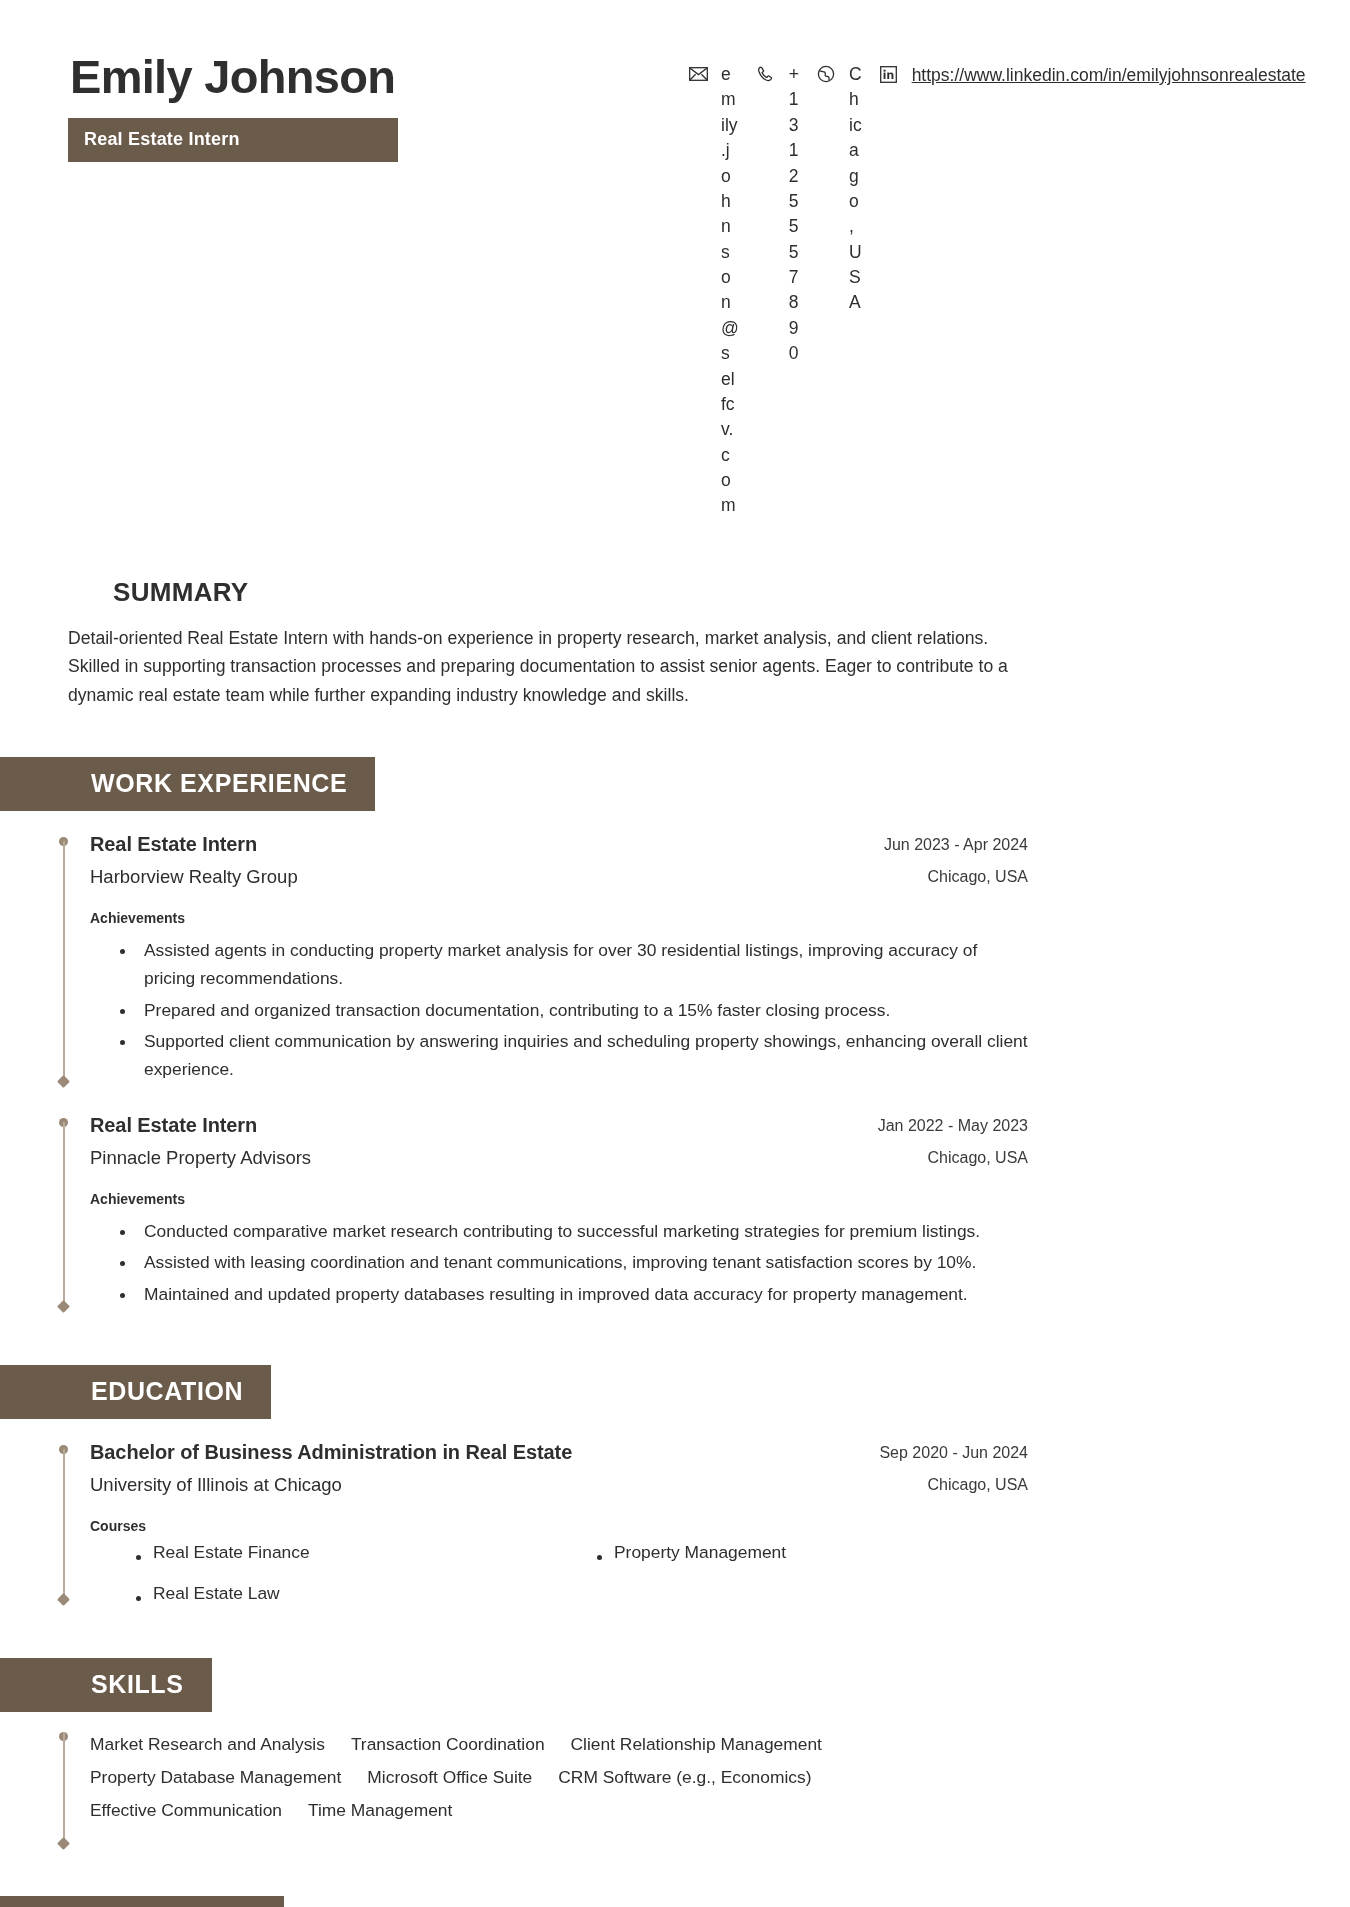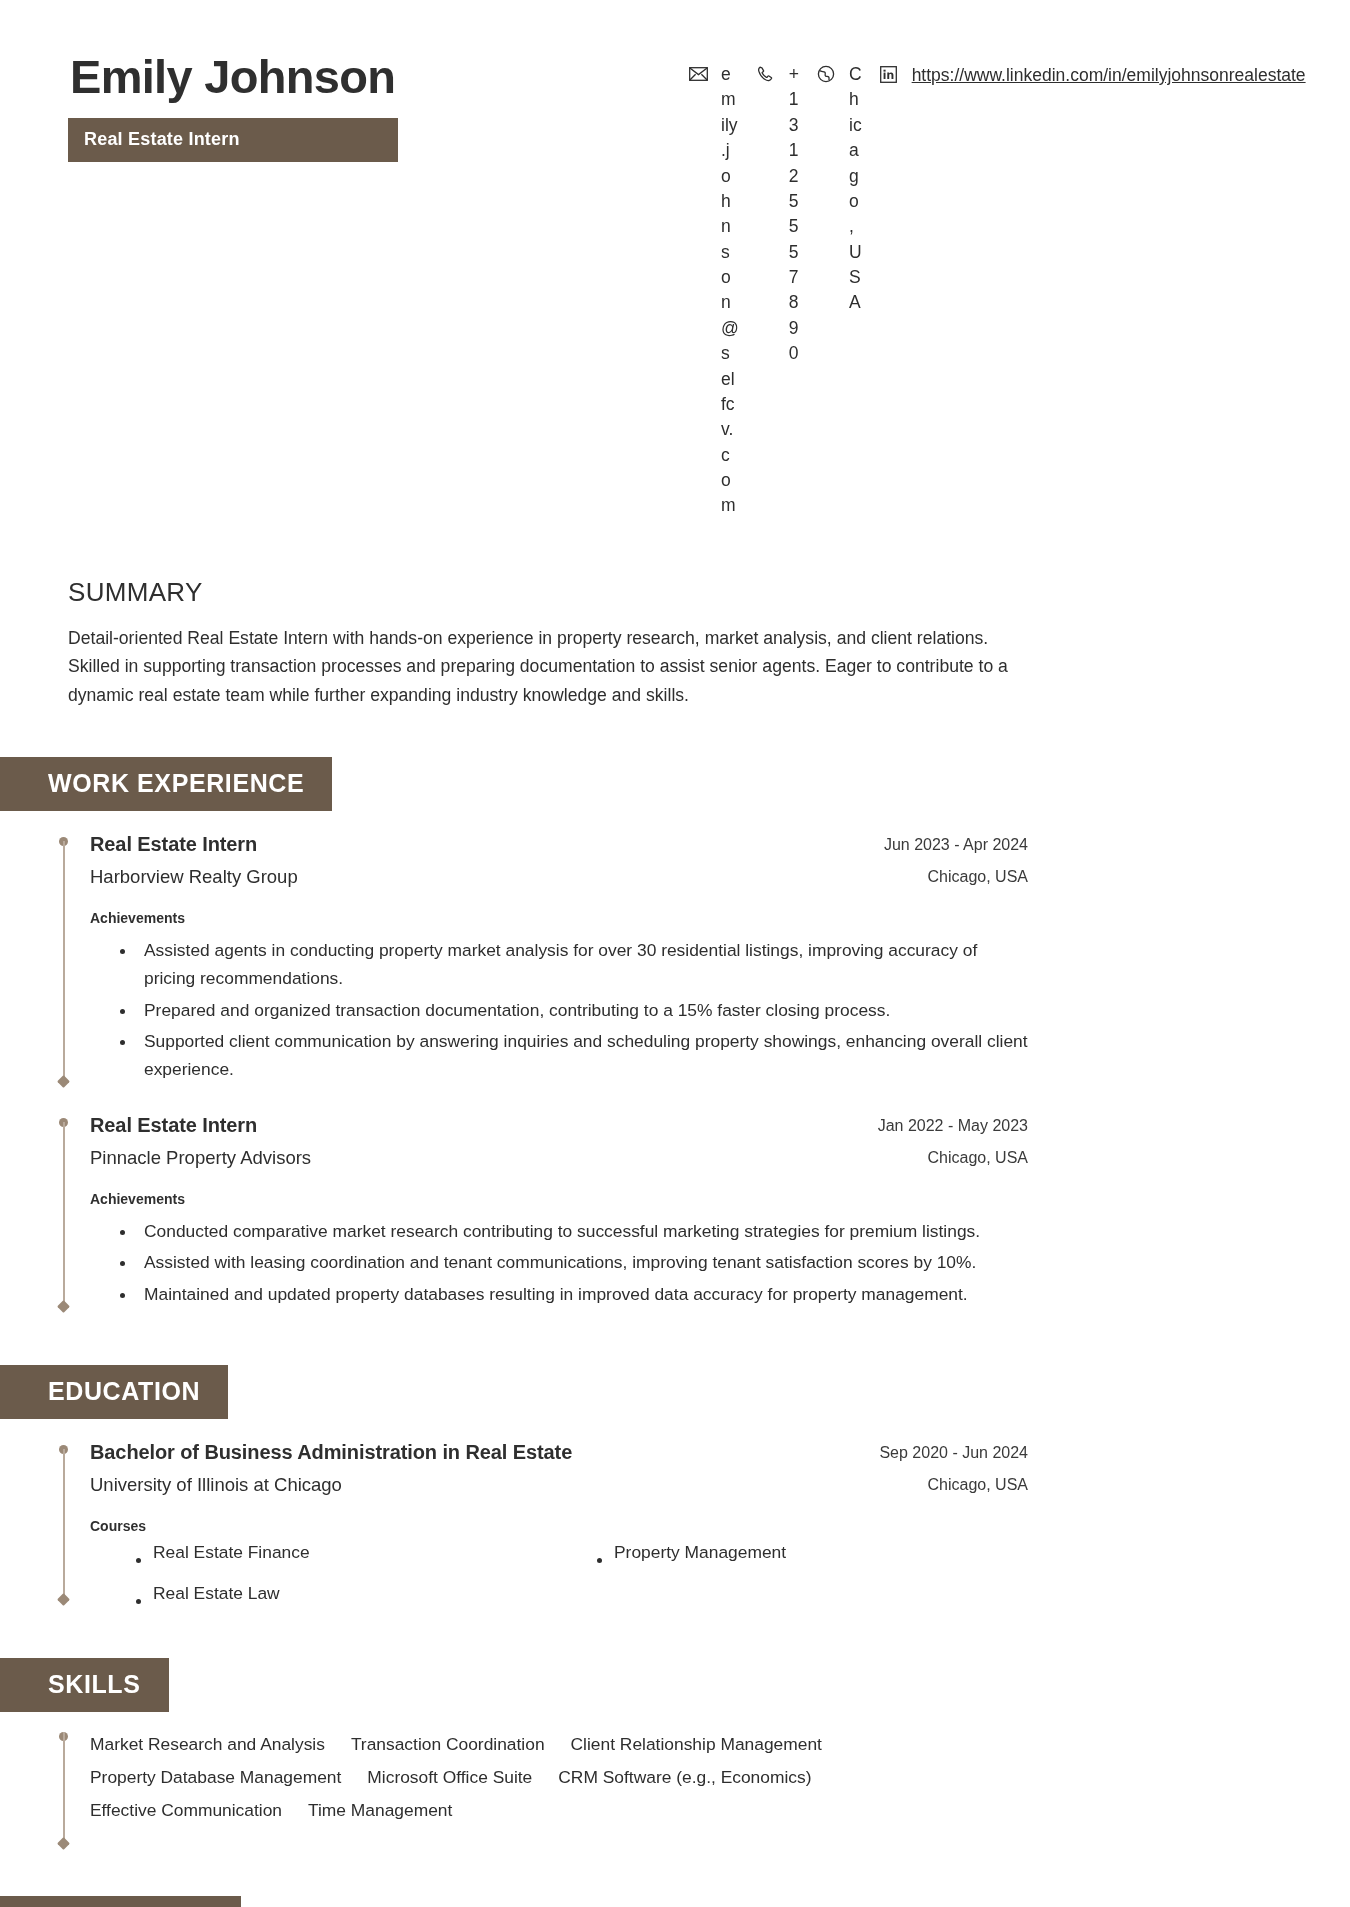--- a/index.html
+++ b/index.html
@@ -75,44 +75,45 @@
     color: #2e2e2e;
     max-width: 340px;
     display: inline-block;
     line-height: 1.5;
   }
 
   
   .summary-wrap { padding: 58px 68px 0 68px; }
   .summary-title {
     font-size: 26px;
-    font-weight: normal;
+    font-weight: bold;
     letter-spacing: 0.3px;
     color: #2f2f2f;
     margin-bottom: 16px;
+    margin-left: 45px;
   }
   .summary-text {
     font-size: 17.6px;
     line-height: 1.62;
     color: #2e2e2e;
     max-width: 1000px;
   }
 
   
   .banner {
     background: #6b5b4b;
     color: #ffffff;
     font-size: 25px;
     font-weight: bold;
     letter-spacing: 0.6px;
     display: inline-block;
     padding: 12px 28px 13px 0;
     margin-top: 48px;
   }
-  .banner-inner { padding-left: 48px; }
+  .banner-inner { padding-left: 91px; }
   .banner-block { display: block; }
 
   
   .entries { padding: 0 68px 0 56px; }
   .entry {
     position: relative;
     padding: 22px 0 6px 0;
     padding-left: 0;
     display: flex;
   }
@@ -193,21 +194,21 @@
   .courses-grid {
     margin-top: 8px;
     display: grid;
     grid-template-columns: 1fr 1fr;
     column-gap: 30px;
     row-gap: 20px;
     padding-left: 46px;
   }
   .course-item {
     display: flex;
-    align-items: flex-end;
+    align-items: center;
     gap: 12px;
     font-size: 17.4px;
     color: #2e2e2e;
   }
   .course-bullet {
     flex: 0 0 auto;
     width: 5px; height: 5px;
     border-radius: 50%;
     background: #2e2e2e;
     margin-top: 10px;

